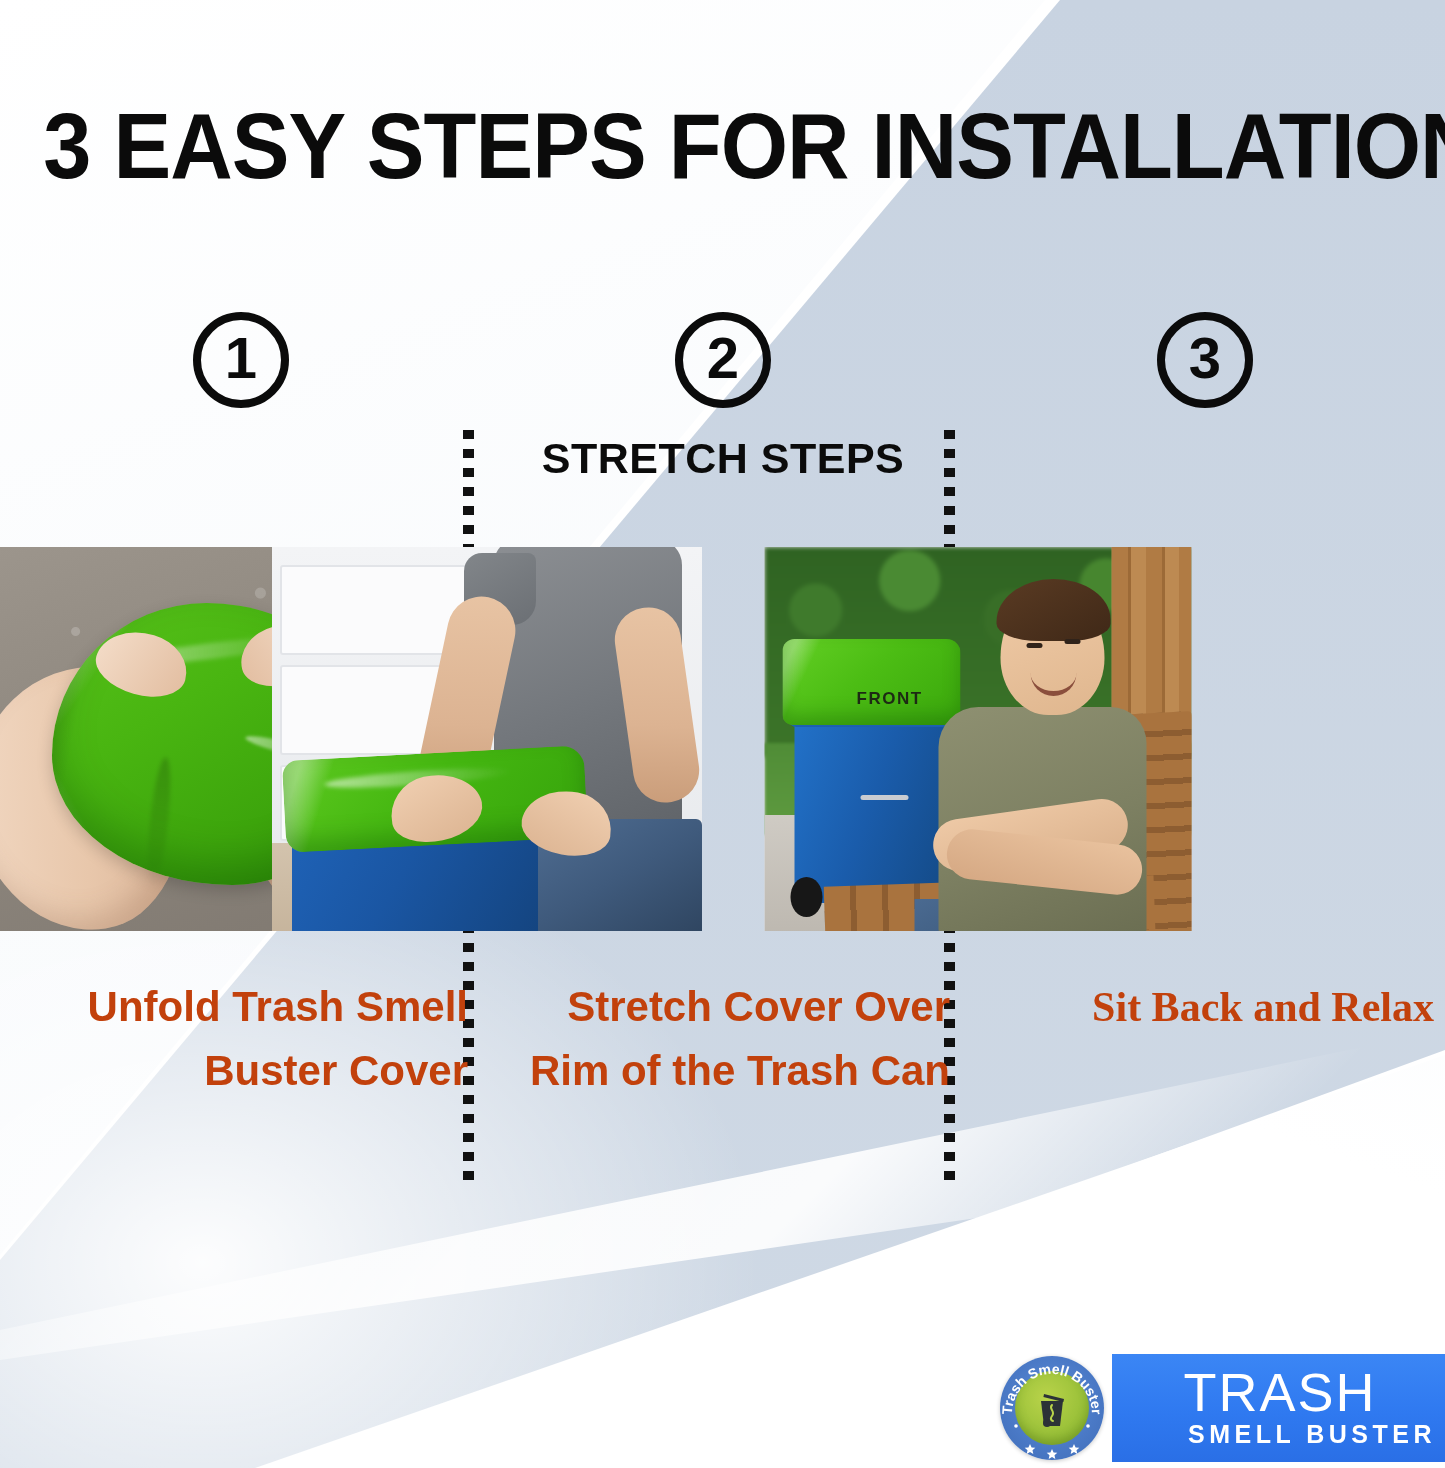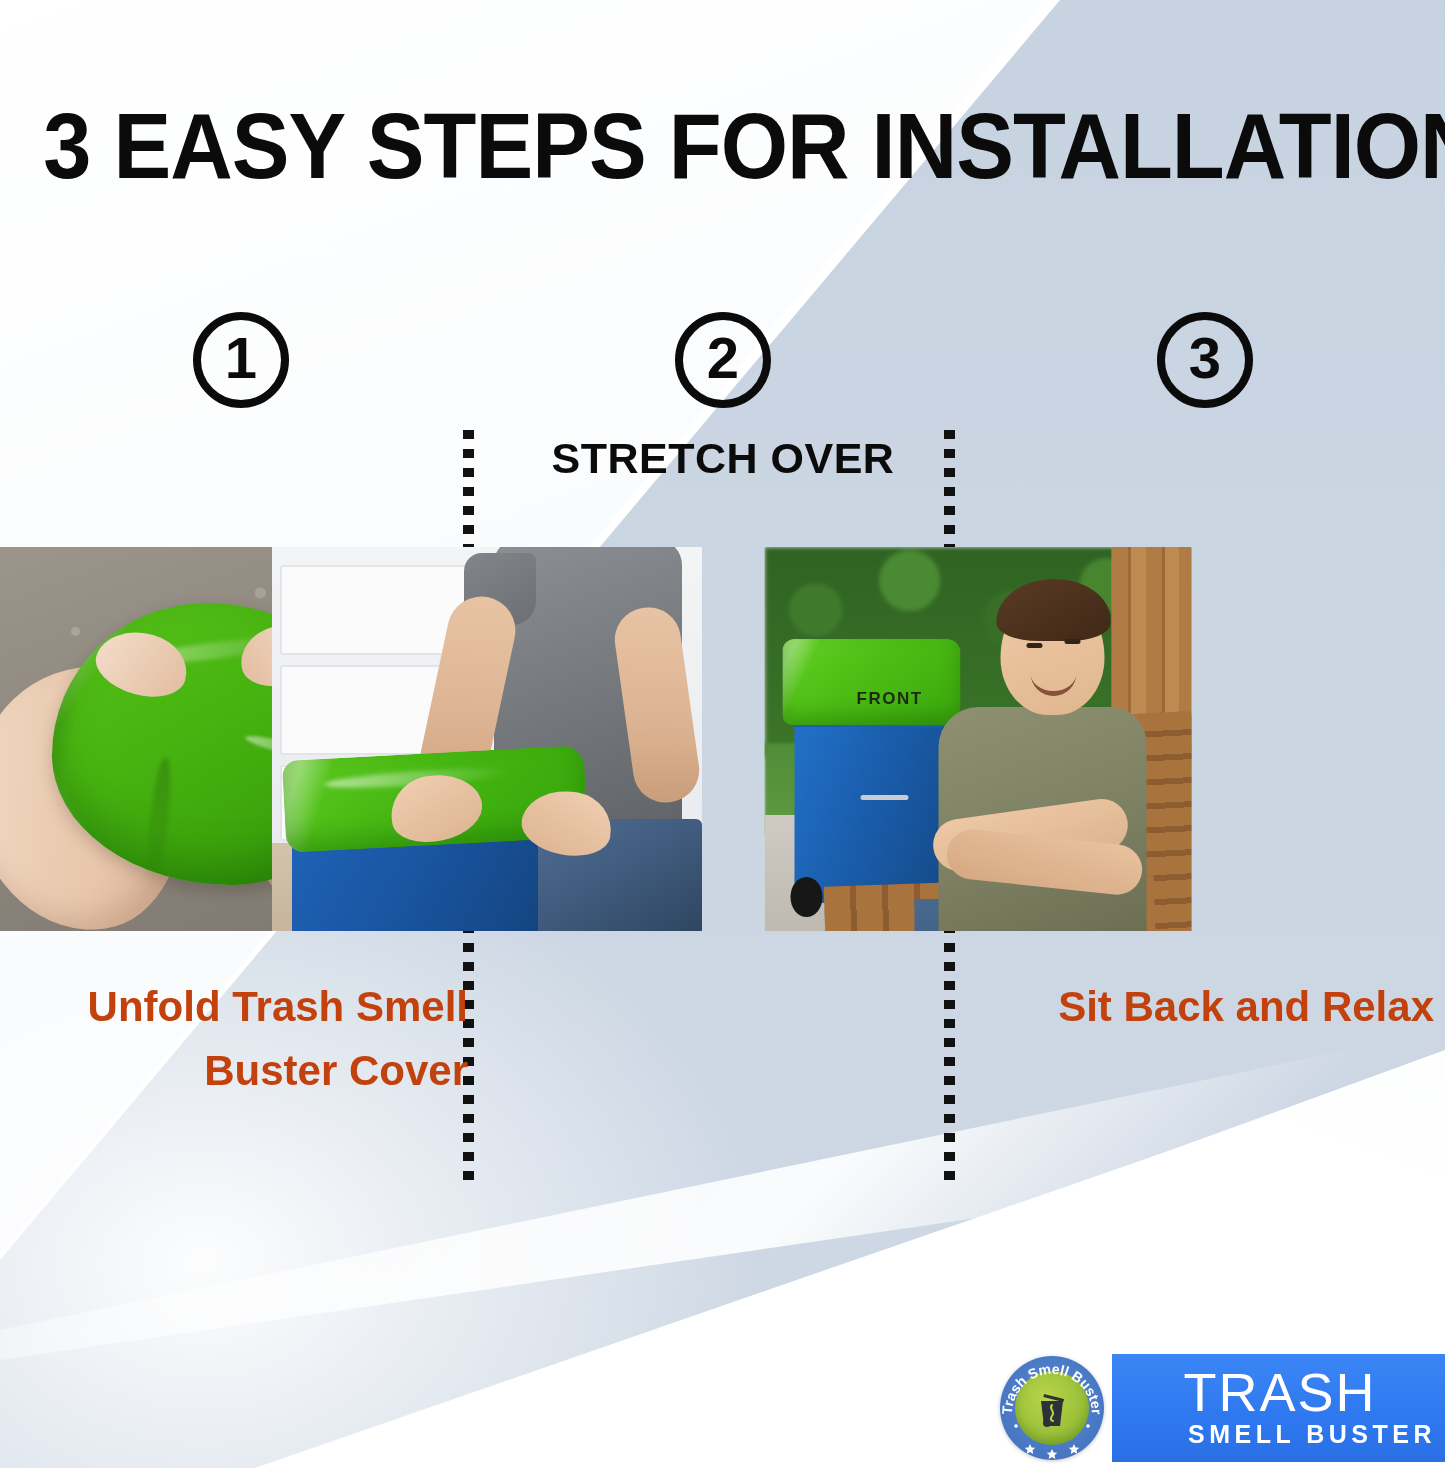--- a/index.html
+++ b/index.html
@@ -77,21 +77,21 @@
     width:420px;height:384px;overflow:hidden;background:#dcdcdc;
   }
   .col-1 .photo{left:0;transform:none;width:420px;}
   .col-2 .photo{left:5px;width:430px;}
   .col-3 .photo{left:14px;width:427px;}
 
   .caption{
     position:absolute;top:975px;left:14px;width:454px;text-align:right;
     font-size:42px;line-height:64px;font-weight:700;color:#c2410c;
   }
-  .col-3 .caption{left:20px;width:450px;}
+  .col-3 .caption{left:20px;width:450px;font-family:Liberation Serif, serif;}
 
   
   .divider{
     position:absolute;top:430px;width:11px;height:758px;
     background-image:linear-gradient(#111 9px, rgba(0,0,0,0) 9px);
     background-size:11px 19px;background-repeat:repeat-y;
   }
   .divider-1{left:463px;}
   .divider-2{left:944px;}
 
@@ -310,21 +310,21 @@
       </div>
     </div>
 
     <div class="caption">Unfold Trash Smell Buster Cover</div>
   </div>
 
   <div class="col col-2">
     <div class="step-badge">
       <span class="step-num">2</span>
     </div>
-    <div class="step-label">STRETCH OVER</div>
+    <div class="step-label">STRETCH STEPS</div>
 
     <div class="photo">
       <div class="scene">
         <div class="s2-garage"></div>
         <div class="s2-panel" style="left:8px;top:18px;width:190px;height:86px;"></div>
         <div class="s2-panel" style="left:8px;top:118px;width:190px;height:86px;"></div>
         <div class="s2-panel" style="left:8px;top:218px;width:190px;height:72px;"></div>
         <div class="s2-floor"></div>
         <div class="s2-can"></div>
         <div class="s2-canrim"></div>
@@ -334,20 +334,21 @@
         <div class="s2-armL"></div>
         <div class="s2-armR"></div>
         <div class="s2-jeans"></div>
         <div class="s2-cover"></div>
         <div class="s2-cov-hi"></div>
         <div class="s2-handL"></div>
         <div class="s2-handR"></div>
       </div>
     </div>
 
+    <div class="caption">Stretch Cover Over Rim of the Trash Can</div>
   </div>
 
   <div class="col col-3">
     <div class="step-badge">
       <span class="step-num">3</span>
     </div>
 
     <div class="photo">
       <div class="scene">
         <div class="s3-hedge"></div>

